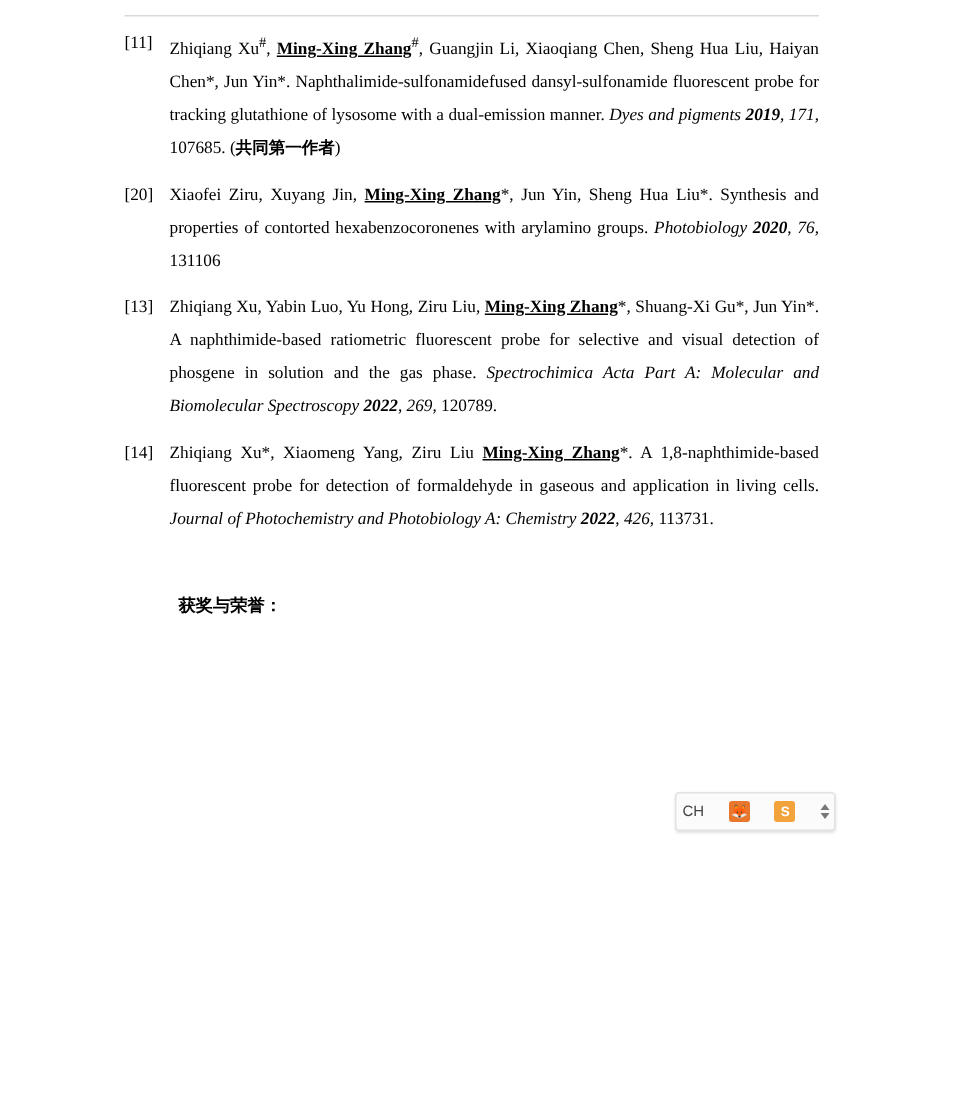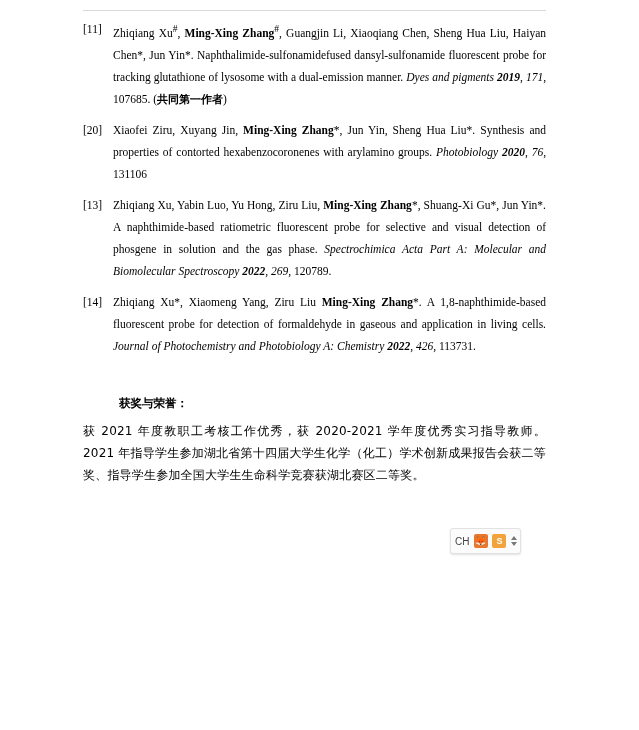--- a/index.html
+++ b/index.html
@@ -59,21 +59,21 @@
     text-align: justify;
     text-justify: inter-word;
     -webkit-hyphens: none;
     hyphens: none;
   }
   .ref-body.j {
     text-align-last: left;
   }
   .b { font-weight: bold; }
   .i { font-style: italic; }
-  .bu { font-weight: bold; }
+  .bu { font-weight: bold; text-decoration: underline; }
   .cjk {
     font-family: Liberation Sans, sans-serif;
     font-size: 11px;
   }
 
   
   .awards-title {
     margin-top: 36px;
     font-size: 11.5px;
     font-weight: bold;
@@ -92,21 +92,21 @@
   }
 
   
   .ime-bar {
     position: absolute;
     left: 450px;
     top: 528px;
     height: 22px;
     display: flex;
     align-items: center;
-    gap: 4px;
+    gap: 16px;
     padding: 1px 3px;
     background: #fbfbfb;
     border: 1px solid #e2e2e2;
     border-radius: 3px;
     box-shadow: 0 1px 2px rgba(0,0,0,0.12);
   }
   .ime-label {
     font-family: "Liberation Sans", sans-serif;
     font-size: 10px;
     color: #444;
@@ -174,21 +174,20 @@
     </div>
 
     <div class="ref">
       <div class="ref-num">[14]</div>
       <div class="ref-body j">
         <span>Zhiqiang Xu*, Xiaomeng Yang, Ziru Liu </span><span class="bu">Ming-Xing Zhang</span><span>*. A 1,8-naphthimide-based fluorescent probe for detection of formaldehyde in gaseous and application in living cells. </span><span class="i">Journal of Photochemistry and Photobiology A: Chemistry </span><span class="i b">2022</span><span>, </span><span class="i">426</span><span>, 113731.</span>
       </div>
     </div>
 
     <div class="awards-title">获奖与荣誉：</div>
-    <div class="awards-body">获 2021 年度教职工考核工作优秀，获 2020-2021 学年度优秀实习指导教师。2021 年指导学生参加湖北省第十四届大学生化学（化工）学术创新成果报告会获二等奖、指导学生参加全国大学生生命科学竞赛获湖北赛区二等奖。</div>
 
   </div>
 
   <div class="ime-bar">
     <span class="ime-label">CH</span>
     <span class="ime-icon fox">🦊</span>
     <span class="ime-icon s">S</span>
     <span class="ime-arrows">
       <span class="up"></span>
       <span class="down"></span>

